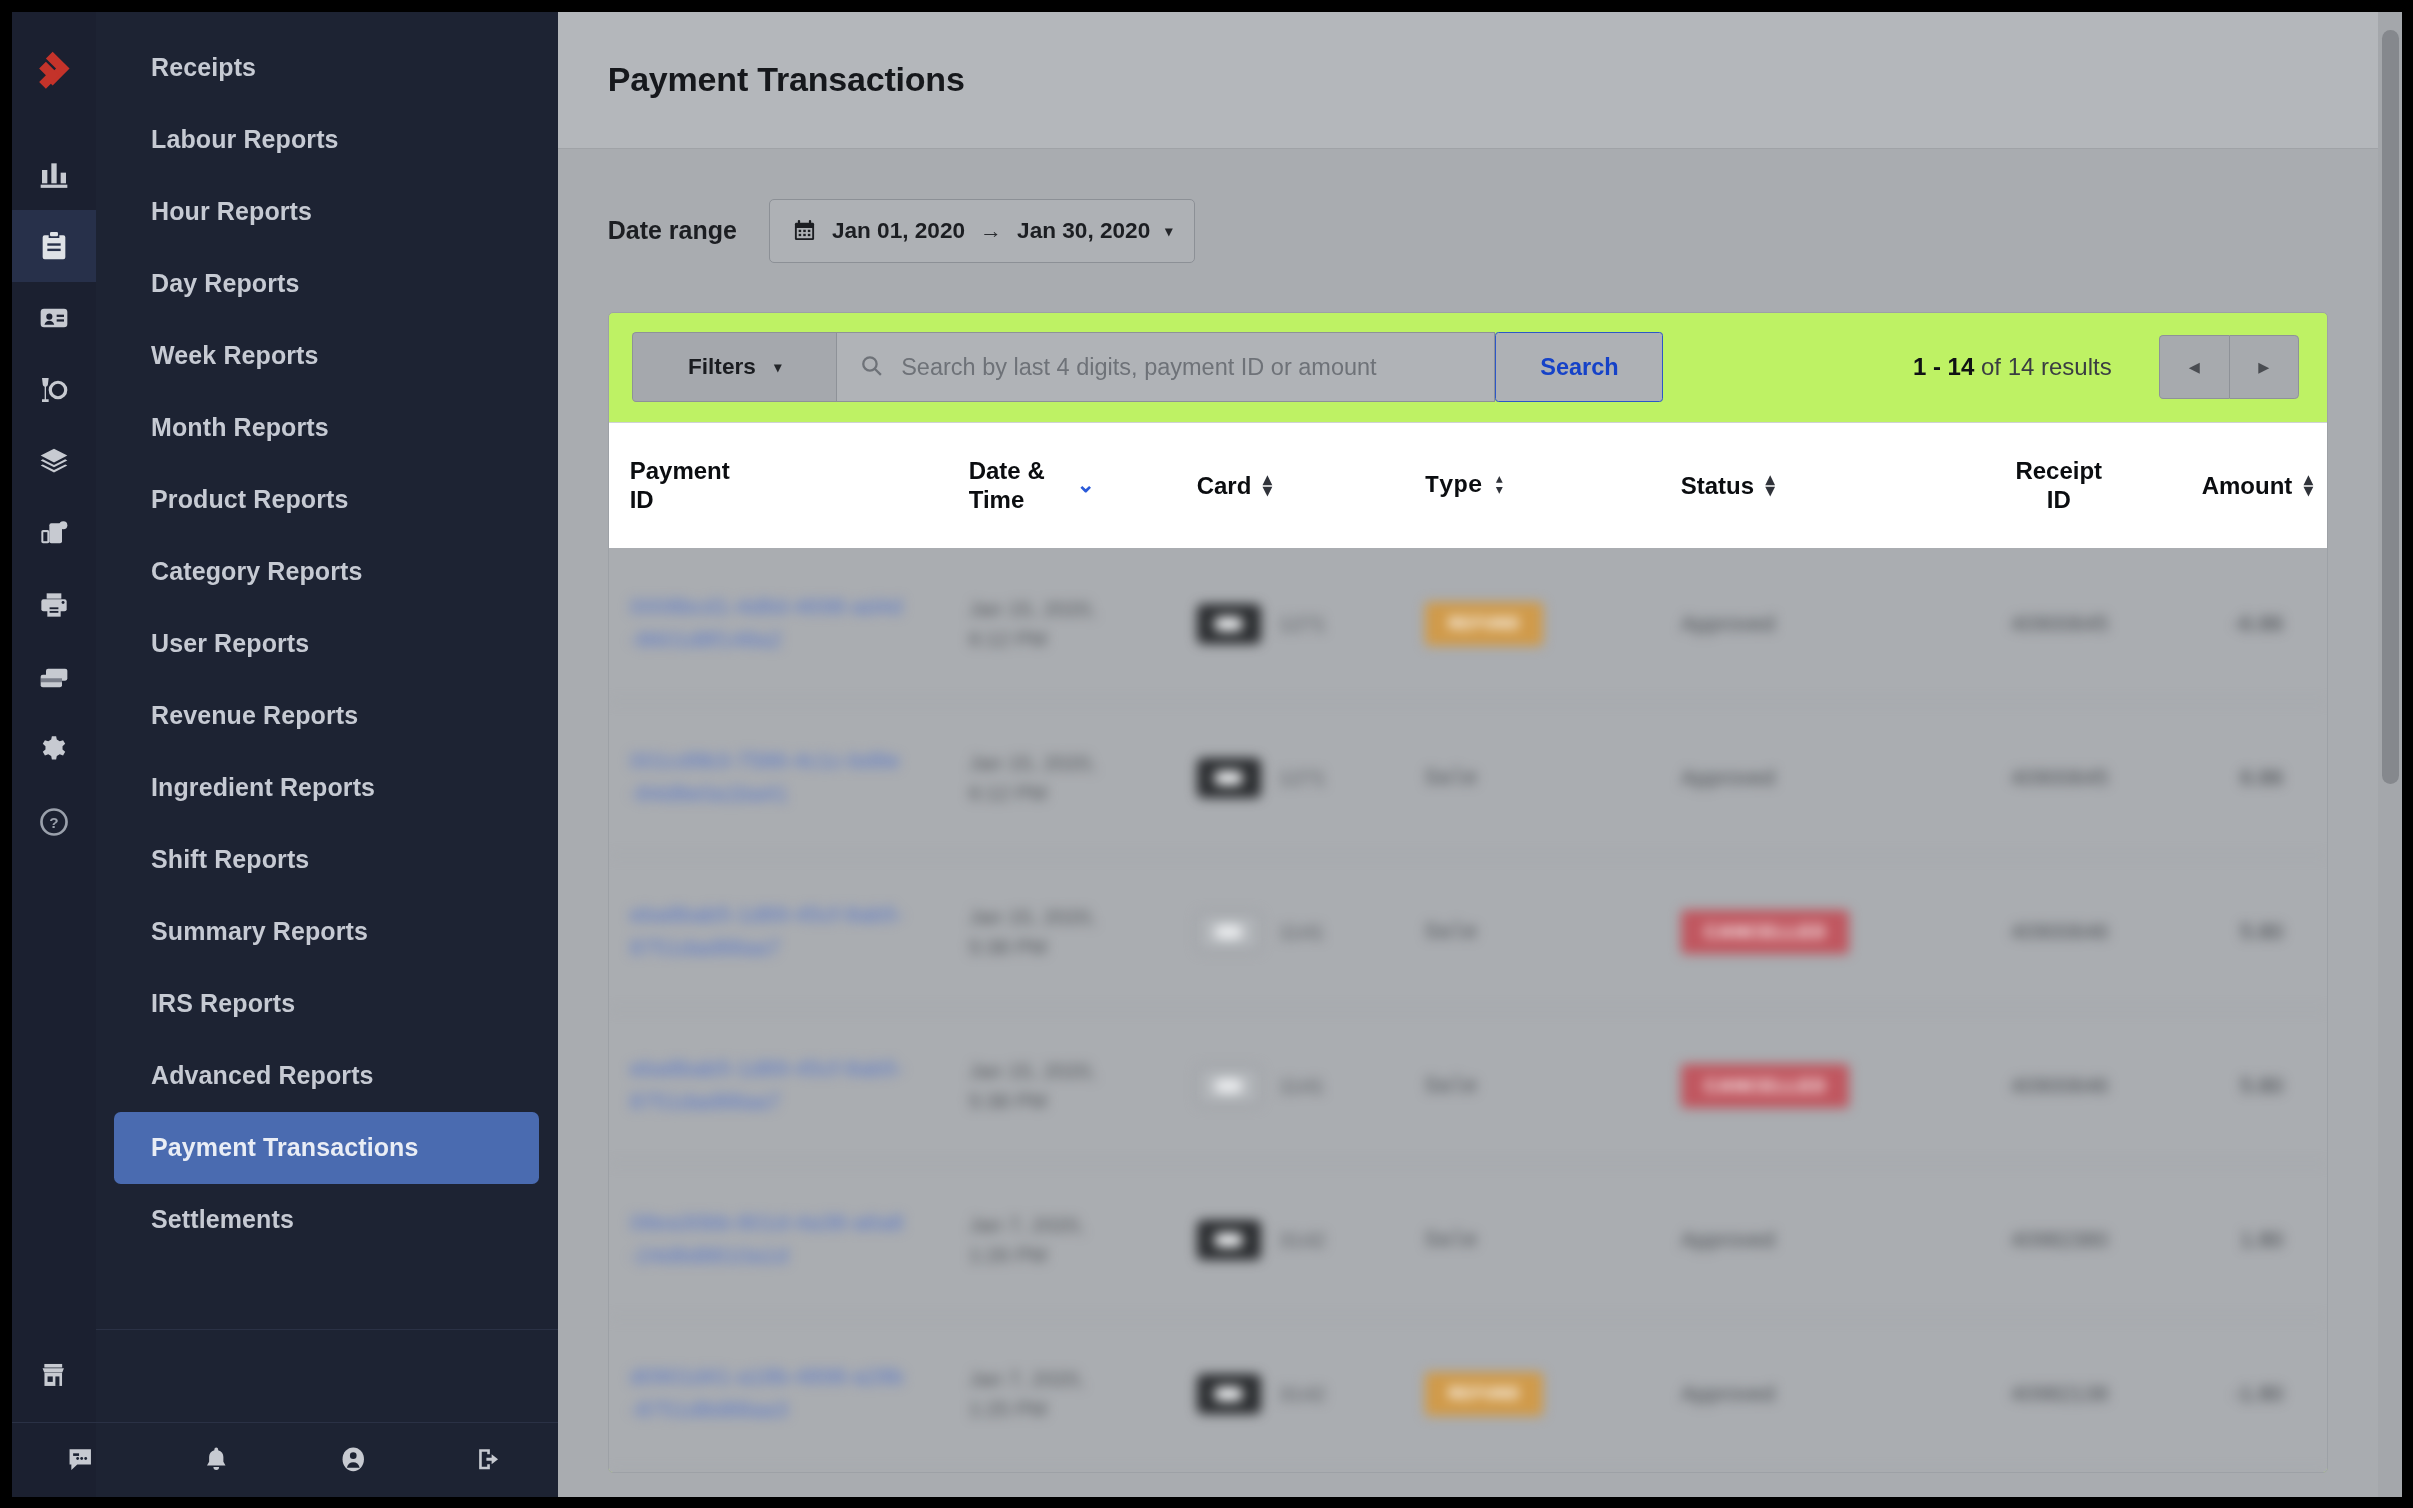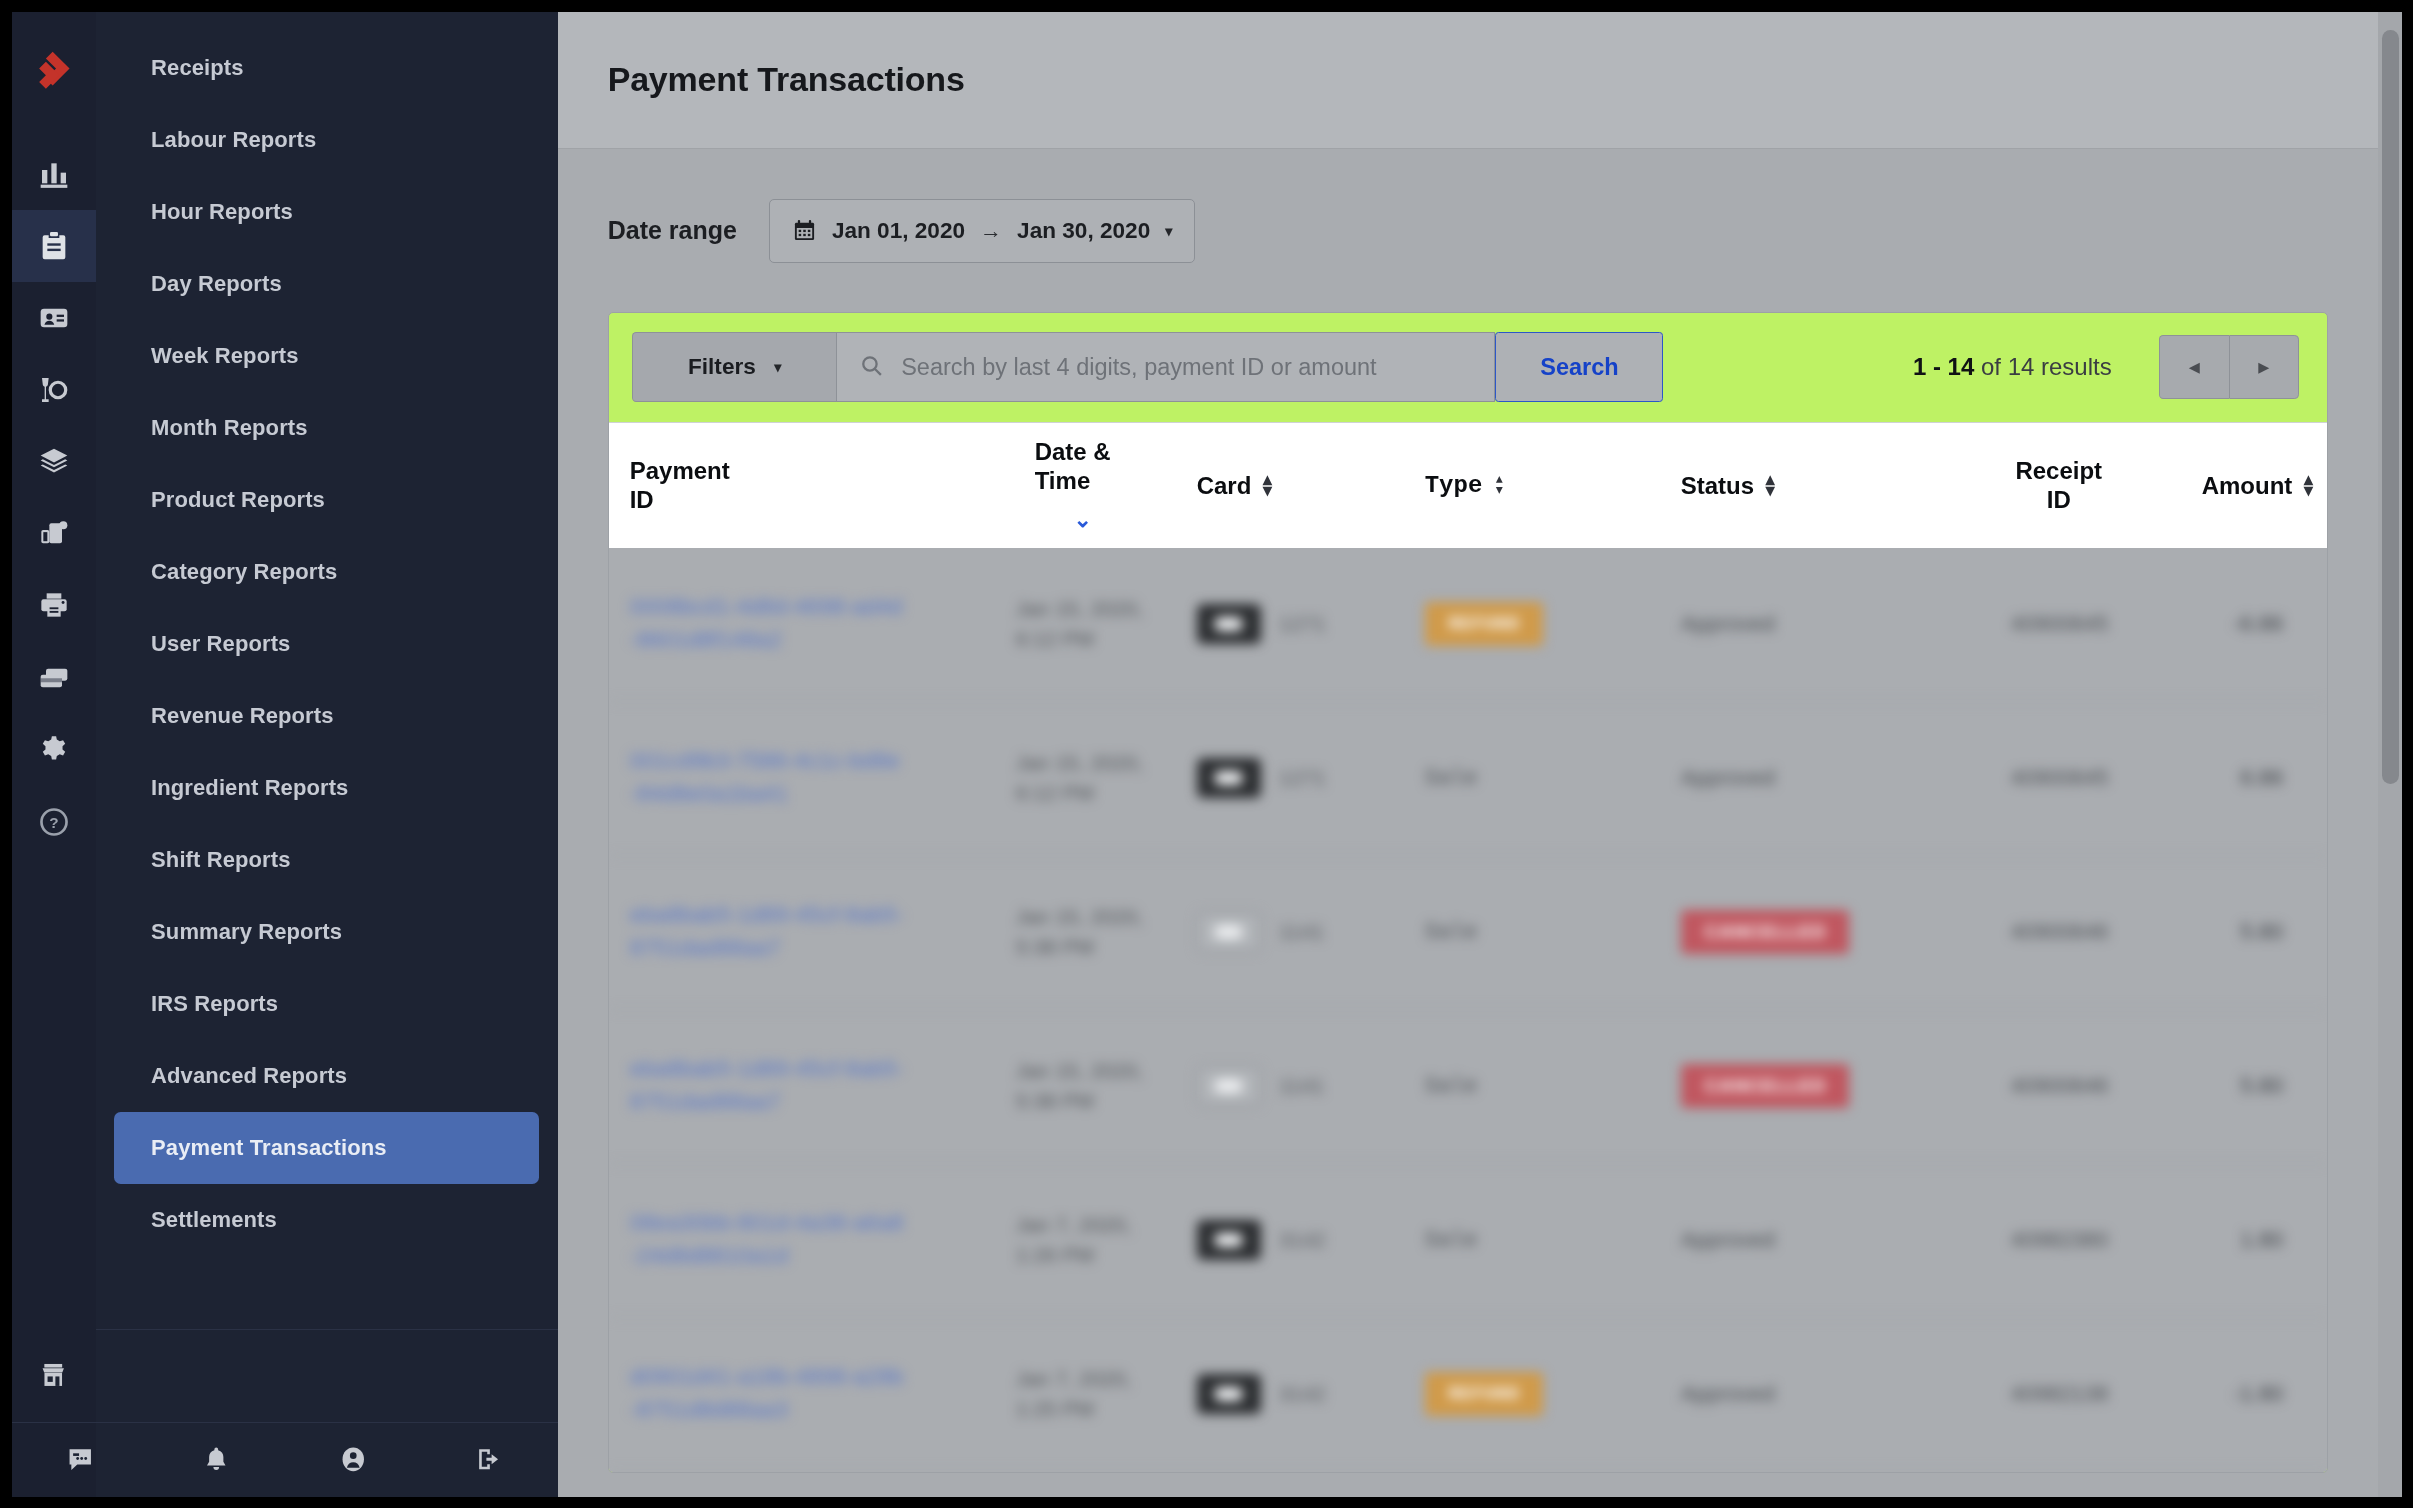--- a/index.html
+++ b/index.html
@@ -66,21 +66,21 @@
     padding-top: 20px;
   }
   .menu-item {
     height: 72px;
     display: flex;
     align-items: center;
     padding-left: 37px;
     margin: 0 18.4px;
     border-radius: 6.7px;
     color: #c6cad3;
-    font-size: 22px;
+    font-size: 25px;
     font-weight: 700;
     letter-spacing: 0.1px;
     white-space: nowrap;
   }
   .menu-item.selected {
     background: #4a6bb0;
     color: #e9edf5;
   }
 
   .submenu-bottom {
@@ -279,21 +279,21 @@
   .sort-arrows {
     font-size: 17.6px;
     color: #30333a;
     line-height: 0.62;
     display: flex; flex-direction: column;
   }
   .sort-active { color: #2a5ad9; font-size: 22px; font-weight: 700; }
 
   
   .c-pid    { width: 360px; padding-left: 21px; }
-  .c-date   { width: 228px; flex-direction: column; }
+  .c-date   { width: 228px; }
   .c-card   { width: 228px; }
   .c-type   { width: 256px; font-family: Liberation Mono, monospace; }
   .c-status { width: 330px; }
   .c-rid    { width: 191px; text-align: center; }
   .c-amt    { flex: 1; }
 
   
   .tbody { background: #aaadb1; }
   .trow {
     height: 154px;

